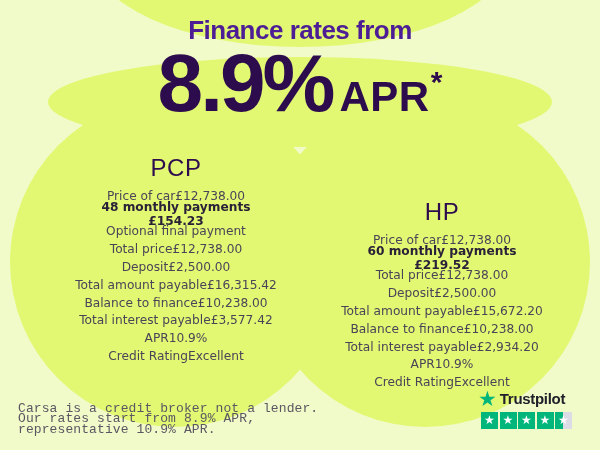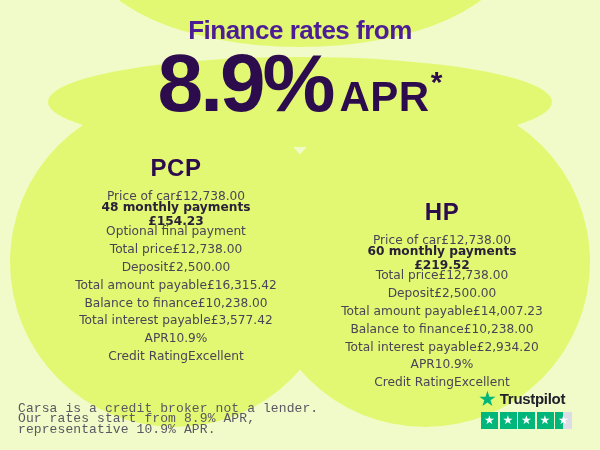--- a/index.html
+++ b/index.html
@@ -26,21 +26,21 @@
     display:flex; justify-content:center; align-items:baseline; color:#2D0C4E;
   }
   .headline .rate { font-size:82px; font-weight:bold; letter-spacing:-3px; line-height:1.05; }
   .headline .unit { font-size:42px; font-weight:bold; margin-left:7px; letter-spacing:0.5px; }
   .headline .sup  { font-size:30px; font-weight:bold; position:relative; top:-0.62em; margin-left:1px; }
 
   .ftable { position:absolute; width:204px; }
   #pcp-table { left:74px;  top:155px; }
   #hp-table  { left:340px; top:155px;margin-top:44px; }
   .tbl-title {
-    text-align:center; font-size:24px; font-weight:bold; color:#2D0C4E;
+    text-align:center; font-size:24px; font-weight:normal; color:#2D0C4E;
     line-height:26px; letter-spacing:0.5px; margin-bottom:6px;
   }
   .frow {
     display:flex; justify-content:center; align-items:center;
     height:17.8px; font-family:"DejaVu Sans", sans-serif;
     font-size:12.2px; color:#4A4457; white-space:nowrap;
   }
   .frow.bold { font-weight:bold; color:#2A2138;flex-direction:column; }
 
   .disclaimer {
@@ -138,21 +138,21 @@
           <div class="frow">
             <span>Total price</span>
             <span>£12,738.00</span>
           </div>
           <div class="frow">
             <span>Deposit</span>
             <span>£2,500.00</span>
           </div>
           <div class="frow">
             <span>Total amount payable</span>
-            <span>£14,007.23</span>
+            <span>£15,672.20</span>
           </div>
           <div class="frow">
             <span>Balance to finance</span>
             <span>£10,238.00</span>
           </div>
           <div class="frow">
             <span>Total interest payable</span>
             <span>£2,934.20</span>
           </div>
           <div class="frow">

